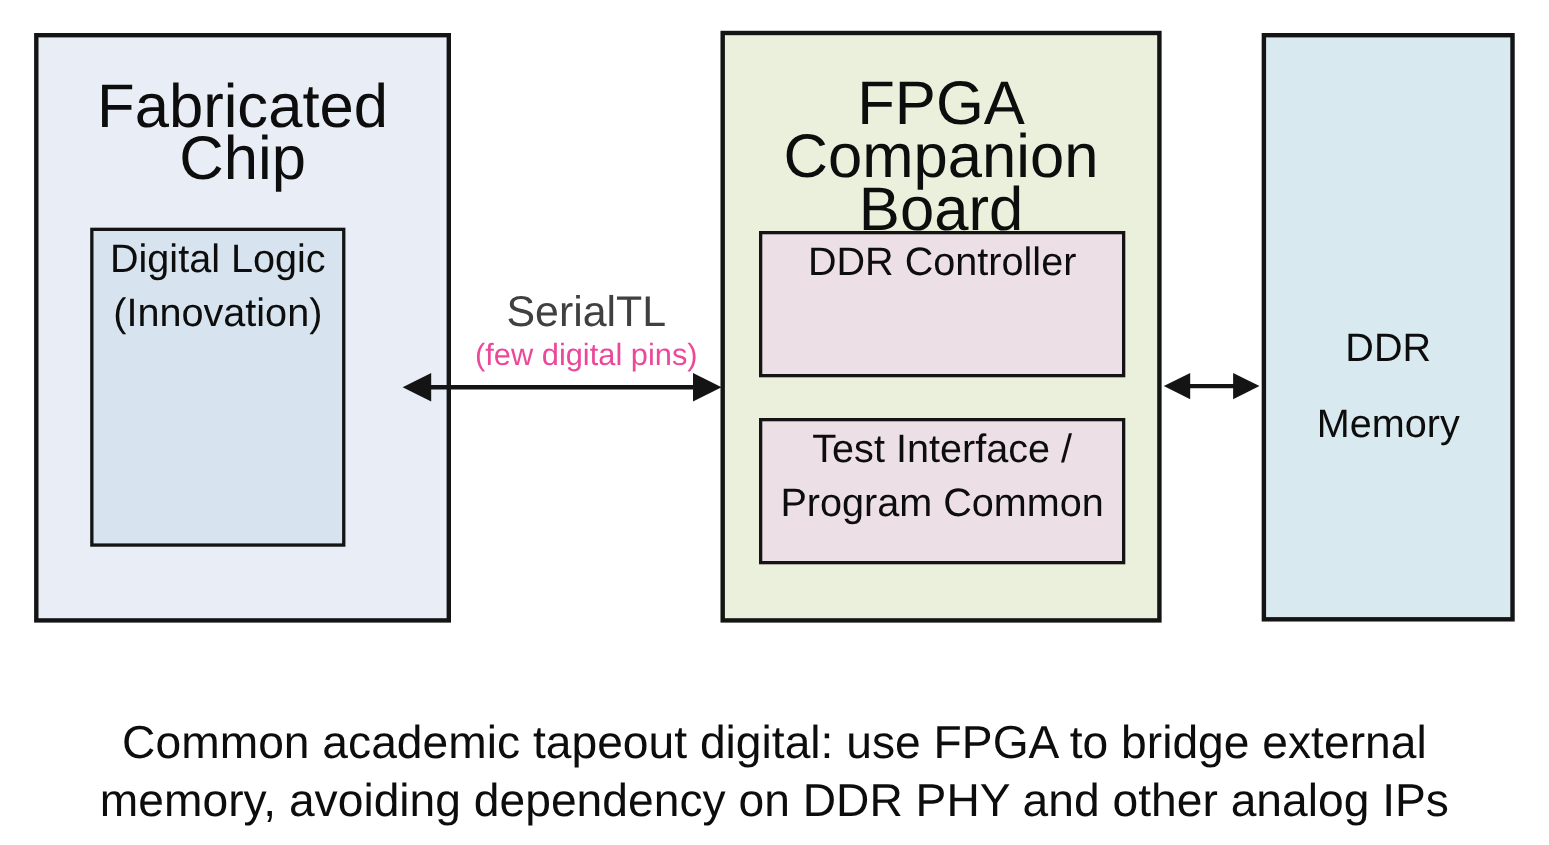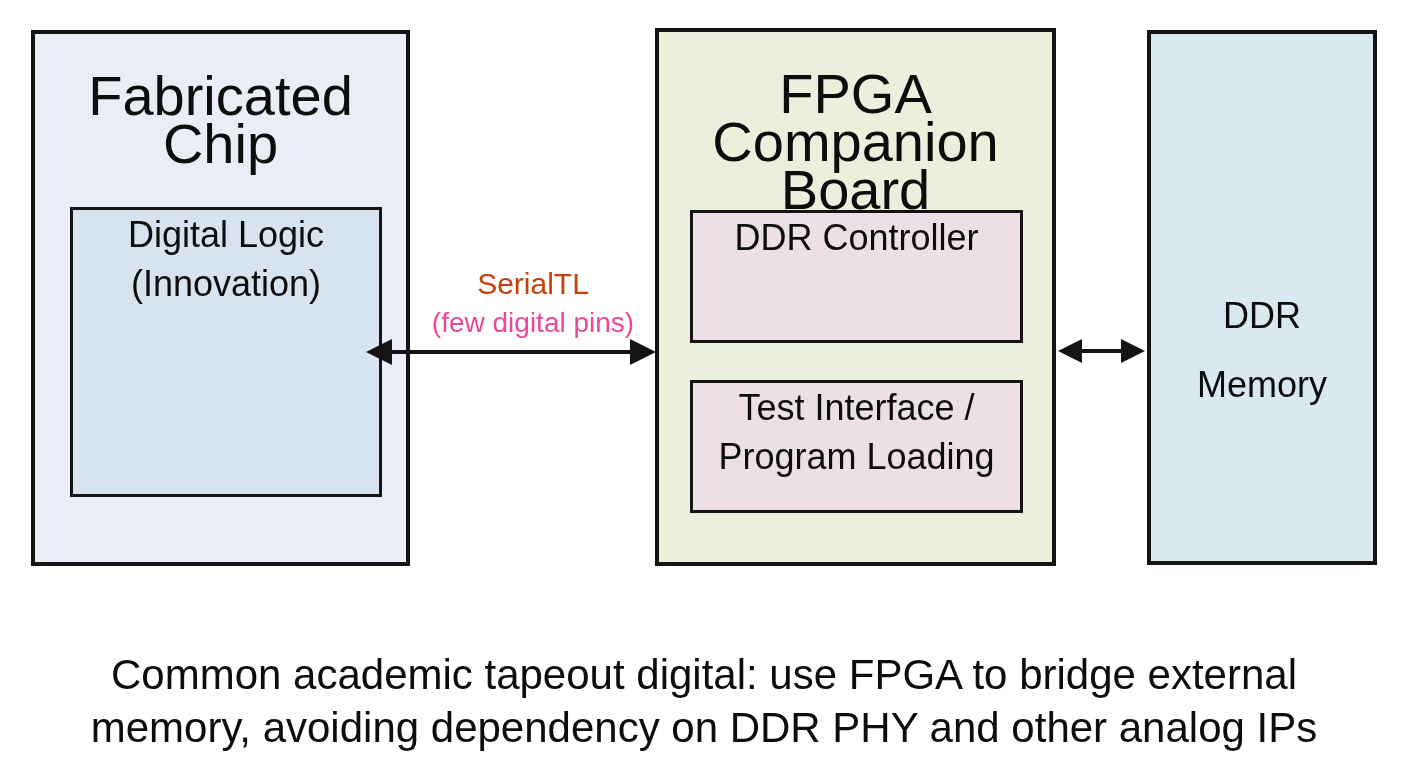--- a/index.html
+++ b/index.html
@@ -36,38 +36,38 @@
     padding-top: 38px;
     color: #0d0d0d;
   }
   .inner-label {
     font-size: 36px;
     line-height: 49px;
     color: #0d0d0d;
   }
   
   .chip-box      { left: 31px;  top: 30px;  width: 379px; height: 536px; }
-  .logic-box     { left: 70px;  top: 207px; width: 312px; height: 290px; }
+  .logic-box     { left: 82px;  top: 207px; width: 232px; height: 290px; }
   
   .fpga-box      { left: 655px; top: 28px;  width: 401px; height: 538px; }
   .ddrctrl-box   { left: 690px; top: 210px; width: 333px; height: 133px; }
   .testif-box    { left: 690px; top: 380px; width: 333px; height: 133px; }
   
   .memory-box    { left: 1147px; top: 30px; width: 230px; height: 535px;
                    display: flex; flex-direction: column; align-items: center;
                    justify-content: center; text-align: center; padding-top: 104px; }
   
   .arrows-svg { position: absolute; left: 0; top: 0; width: 1408px; height: 768px; pointer-events: none; }
   
   .link-label-wrap {
     position: absolute;
     left: 411px; top: 262px; width: 244px;
     text-align: center;
   }
-  .link-label    { font-size: 30px; line-height: 44px; color: #c2410c; }
+  .link-label    { font-size: 39px; line-height: 44px; color: #404040; }
   .link-sublabel { font-size: 28px; line-height: 34px; color: #ec4899; }
   
   .caption {
     position: absolute;
     left: 0; top: 648px; width: 1408px;
     text-align: center;
     font-size: 42px;
     line-height: 53px;
     color: #0d0d0d;
   }
@@ -92,21 +92,21 @@
       <div>Board</div>
     </div>
   </div>
 
   <div class="inner-box ddrctrl-box" style="background-color: rgb(236, 224, 230);">
     <div class="inner-label">DDR Controller</div>
   </div>
 
   <div class="inner-box testif-box" style="background-color: rgb(236, 224, 230);">
     <div class="inner-label">Test Interface /</div>
-    <div class="inner-label">Program Loading</div>
+    <div class="inner-label">Program Common</div>
   </div>
 
   <div class="box memory-box" style="background-color: rgb(217, 233, 240); gap: 20px;">
     <div class="inner-label">DDR</div>
     <div class="inner-label">Memory</div>
   </div>
 
   <svg class="arrows-svg" viewBox="0 0 1408 768" xmlns="http://www.w3.org/2000/svg">
     <g>
       <line x1="388" y1="352" x2="634" y2="352" stroke="#141414" stroke-width="4"></line>

